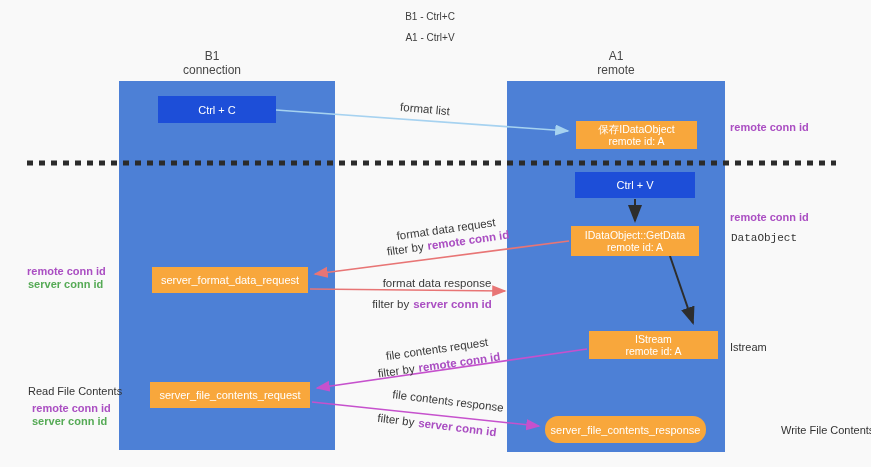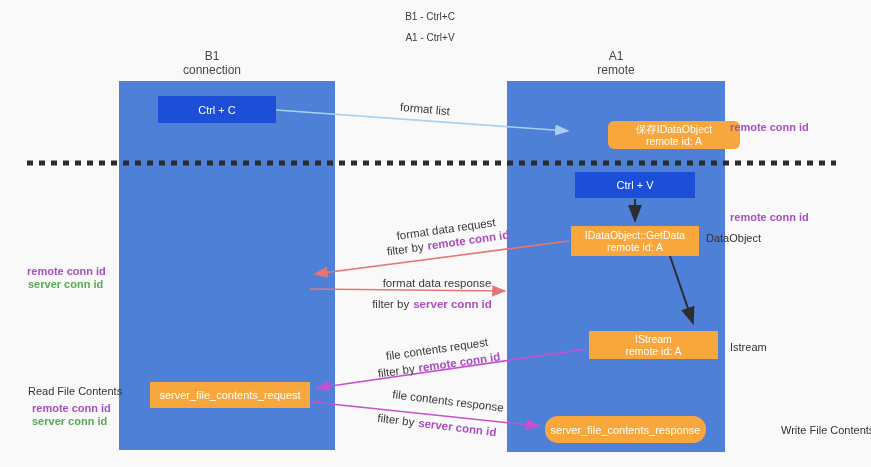--- a/index.html
+++ b/index.html
@@ -82,34 +82,37 @@
 
     <line x1="587" y1="349" x2="317" y2="388" stroke-width="1.6" marker-end="url(#m-magenta)" stroke="#c651cd"></line>
 
     <line x1="312" y1="402" x2="539" y2="426" stroke-width="1.6" marker-end="url(#m-magenta)" stroke="#c651cd"></line>
   </svg>
 
   <div class="node green" style="left:158px;top:96px;width:118px;height:27px;">
     <span>Ctrl + C</span>
   </div>
 
-  <div class="node orange two-line" style="left:608px;top:121px;width:132px;height:28px;border-radius:6px;">
+  <div class="node orange two-line" style="left:576px;top:121px;width:121px;height:28px;">
     <span>保存IDataObject</span>
     <span>remote id: A</span>
   </div>
 
   <div class="node green" style="left:575px;top:172px;width:120px;height:26px;">
     <span>Ctrl + V</span>
   </div>
 
   <div class="node orange two-line" style="left:571px;top:226px;width:128px;height:30px;">
     <span>IDataObject::GetData</span>
     <span>remote id: A</span>
   </div>
 
+  <div class="node orange" style="left:152px;top:267px;width:156px;height:26px;">
+    <span>server_format_data_request</span>
+  </div>
 
 
   <div class="node orange two-line" style="left:589px;top:331px;width:129px;height:28px;">
     <span>IStream</span>
     <span>remote id: A</span>
   </div>
 
   <div class="node orange" style="left:150px;top:382px;width:160px;height:26px;">
     <span>server_file_contents_request</span>
   </div>
@@ -139,21 +142,21 @@
   </div>
 
   <div class="alabel center-rot" style="left:448px;top:401px;transform:translate(-50%,-50%) rotate(7deg);">file contents response</div>
   <div class="alabel center-rot mix" style="left:437px;top:425px;transform:translate(-50%,-50%) rotate(7deg);">
     <span>filter by</span>
     <span class="purple">server conn id</span>
   </div>
 
   <div class="side purple" style="left:730px;top:121px;">remote conn id</div>
   <div class="side purple" style="left:730px;top:211px;">remote conn id</div>
-  <div class="side sideblack" style="left:706px;top:232px;">DataObject</div>
+  <div class="side sideblack" style="left:731px;top:232px;font-family:Liberation Mono, monospace;">DataObject</div>
   <div class="side sideblack" style="left:730px;top:341px;">Istream</div>
   <div class="side sideblack" style="left:737px;top:424px;margin-left:44px;">Write File Contents</div>
 
   <div class="side purple" style="left:27px;top:265px;">remote conn id</div>
   <div class="side greentx" style="left:28px;top:278px;">server conn id</div>
   <div class="side sideblack" style="left:28px;top:385px;">Read File Contents</div>
   <div class="side purple" style="left:32px;top:402px;">remote conn id</div>
   <div class="side greentx" style="left:32px;top:415px;">server conn id</div>
 
 </div>

